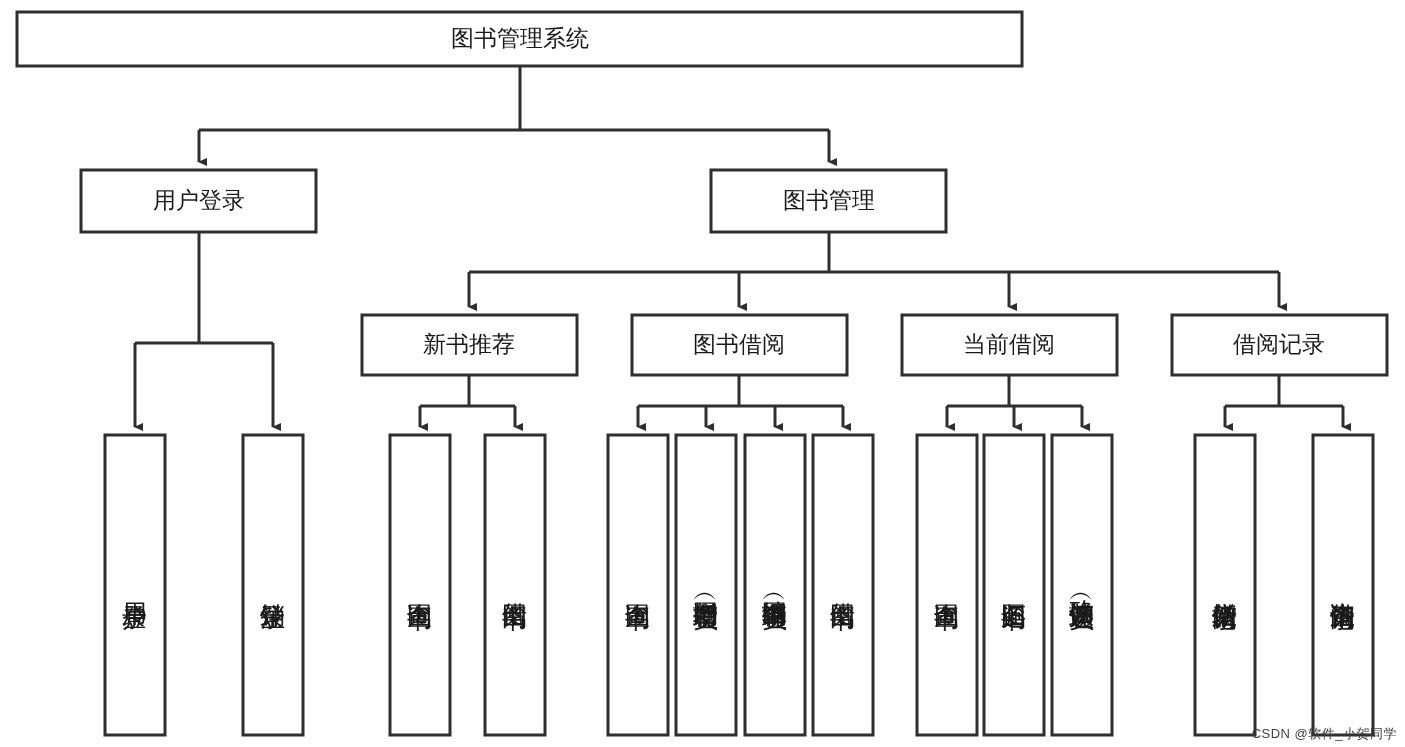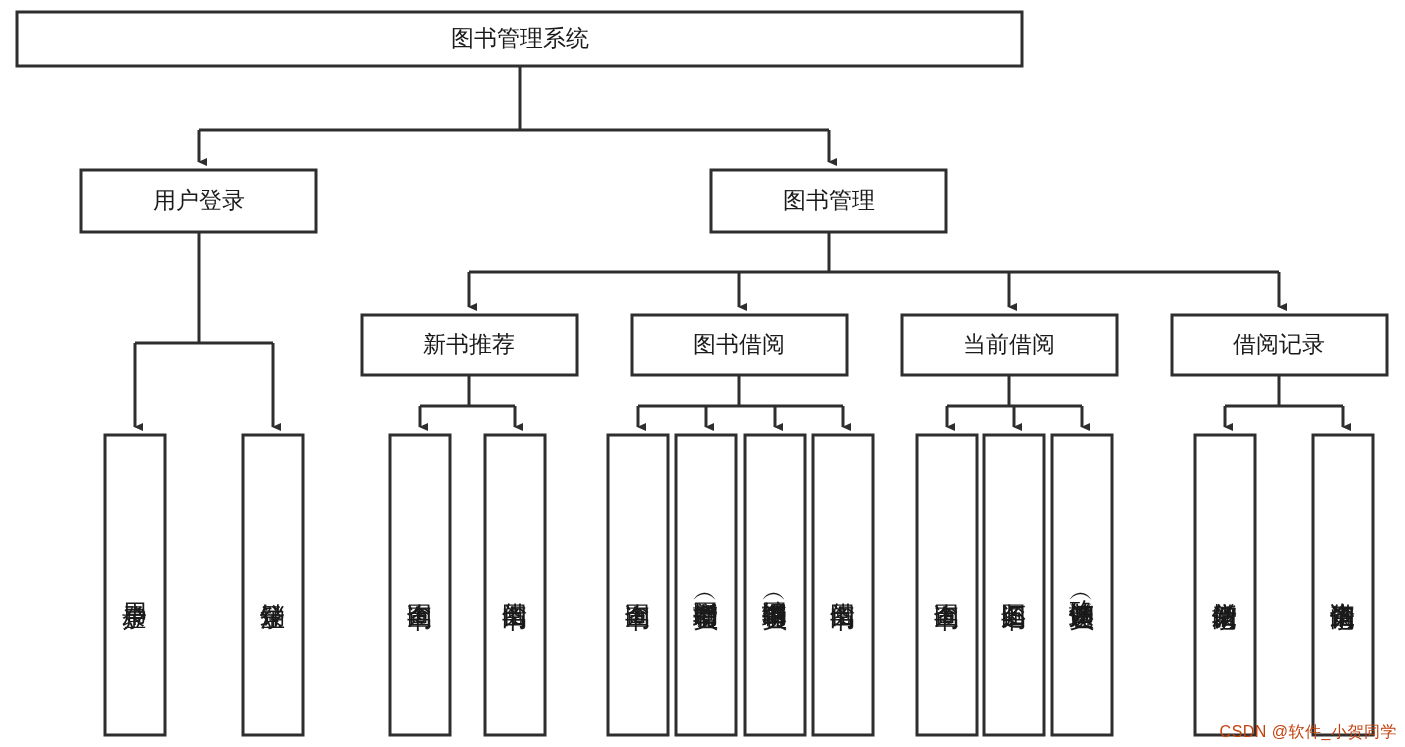--- a/index.html
+++ b/index.html
@@ -51,22 +51,22 @@
     writing-mode: vertical-rl;
     text-orientation: upright;
     text-anchor: middle;
     white-space: pre;
   }
   .watermark {
     position: absolute;
     right: 8px;
     bottom: 4px;
     font-family: "Liberation Sans", "DejaVu Sans", sans-serif;
-    font-size: 16px;
-    color: #c2410c;
+    font-size: 13px;
+    color: #404040;
     letter-spacing: 0.5px;
     user-select: none;
     pointer-events: none;
   }
 </style>
 </head>
 <body>
 
 <div id="diagram-root">
 

